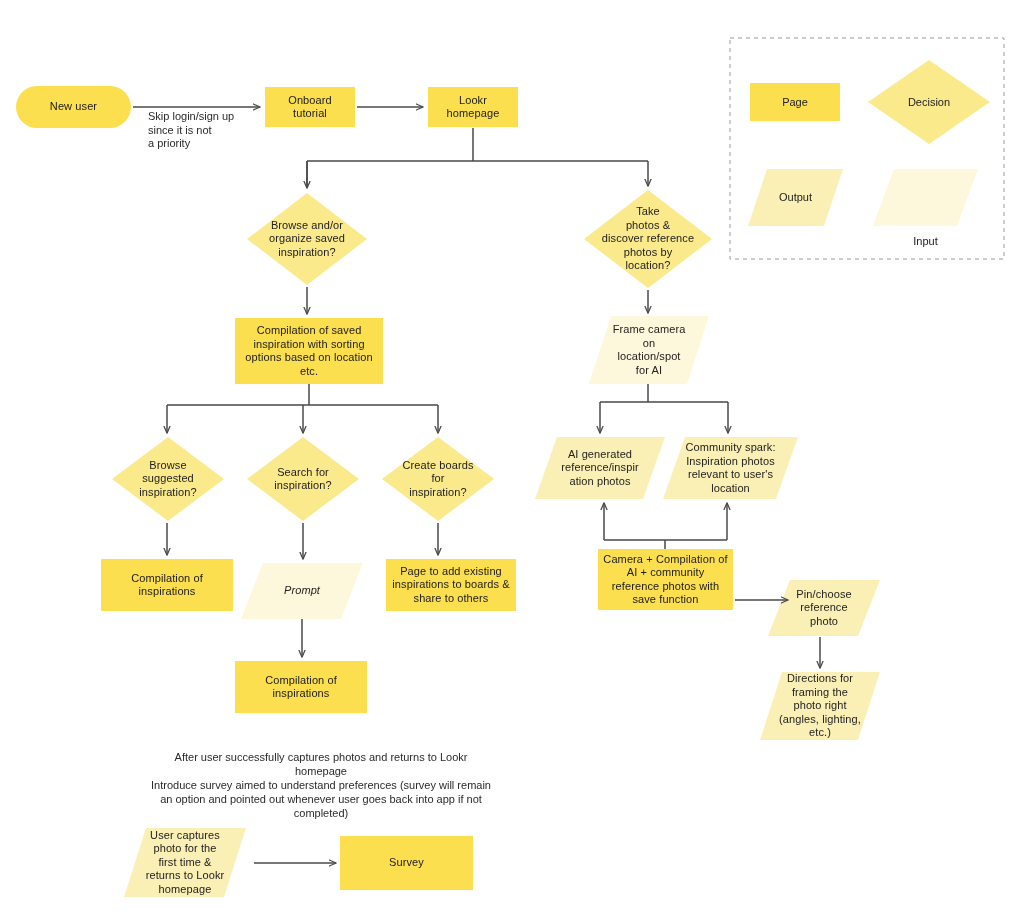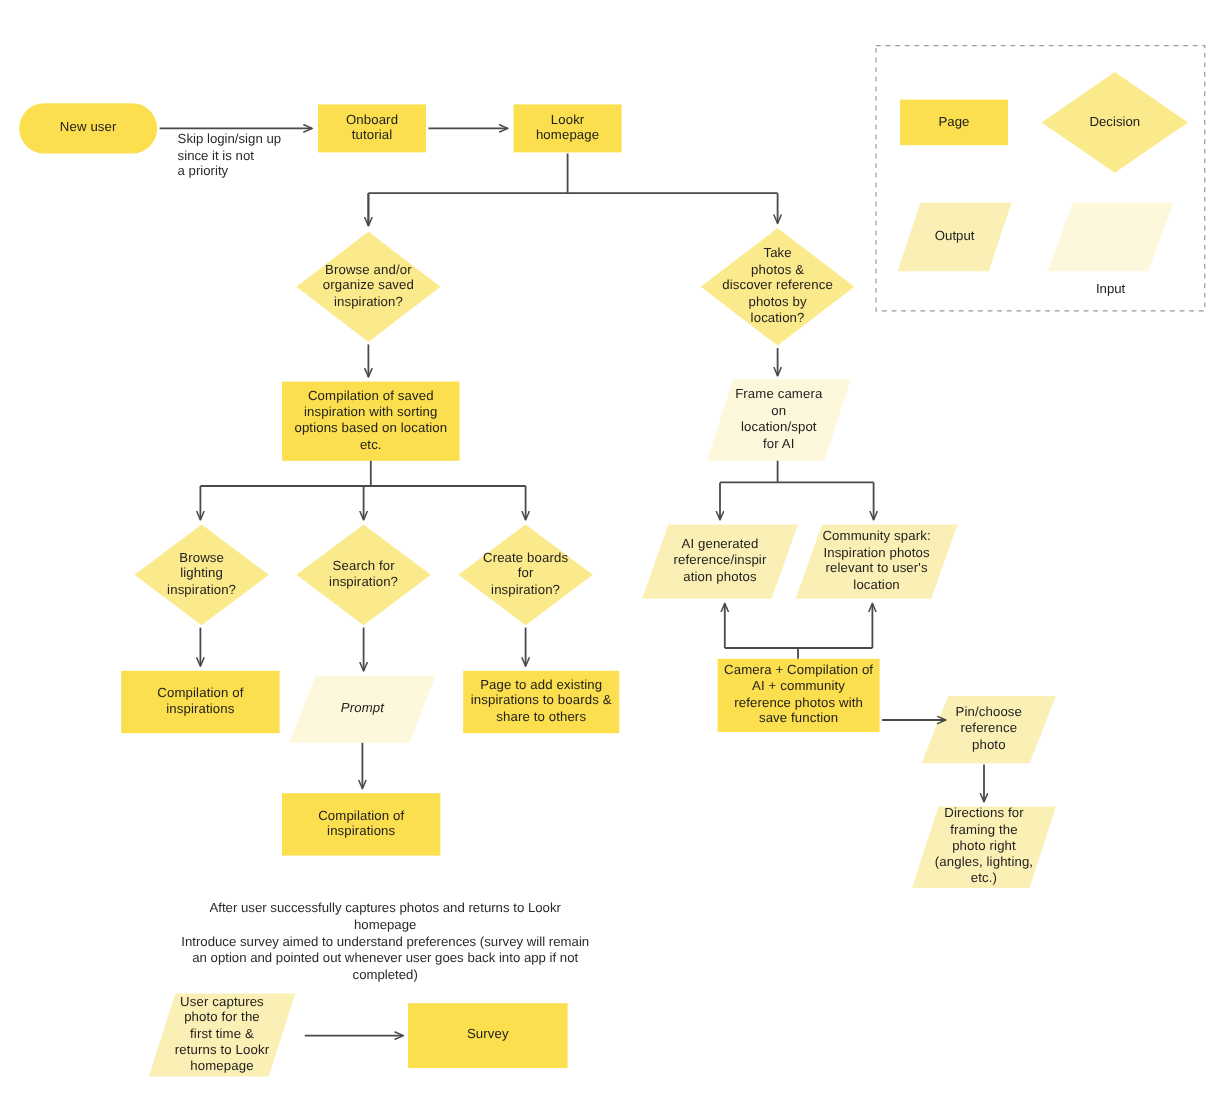--- a/index.html
+++ b/index.html
@@ -216,21 +216,21 @@
 location?</div>
       <div class="node-text" style="left: 235px; top: 318px; width: 148px; height: 66px;">Compilation of saved
 inspiration with sorting
 options based on location
 etc.</div>
       <div class="node-text" style="left: 589px; top: 316px; width: 120px; height: 68px;">Frame camera
 on
 location/spot
 for AI</div>
       <div class="node-text" style="left: 112px; top: 437px; width: 112px; height: 84px;">Browse
-lighting
+suggested
 inspiration?</div>
       <div class="node-text" style="left: 247px; top: 437px; width: 112px; height: 84px;">Search for
 inspiration?</div>
       <div class="node-text" style="left: 382px; top: 437px; width: 112px; height: 84px;">Create boards
 for
 inspiration?</div>
       <div class="node-text" style="left: 535px; top: 437px; width: 130px; height: 62px;">AI generated
 reference/inspir
 ation photos</div>
       <div class="node-text" style="left: 663px; top: 437px; width: 135px; height: 62px;">Community spark:

